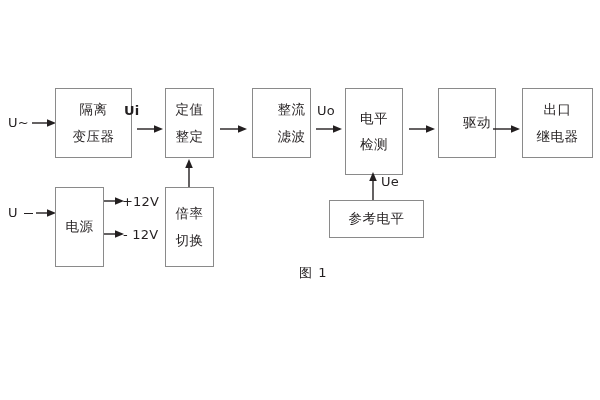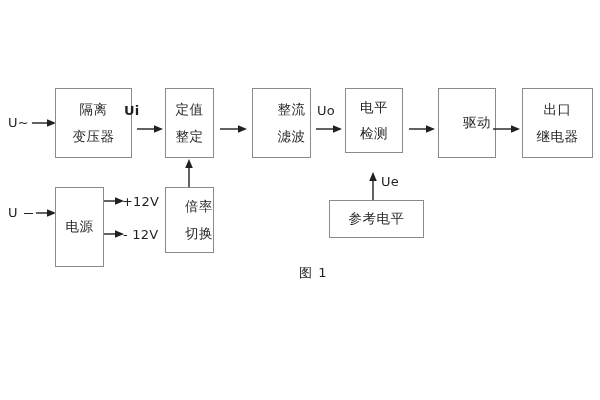--- a/index.html
+++ b/index.html
@@ -117,21 +117,21 @@
 
   <div class="label" style="left:317px; top:103px;">Uo</div>
 
   <div class="arrow-h" style="left:316px; top:124px; width:26px;">
     <svg width="26" height="10" viewBox="0 0 26 10">
       <line x1="0" y1="5" x2="19" y2="5" stroke="#231f20" stroke-width="1.4"></line>
       <polygon points="26,5 17,1.2 17,8.8" fill="#231f20"></polygon>
     </svg>
   </div>
 
-  <div class="box" style="left:345px; top:88px; width:58px; height:65px;">
+  <div class="box" style="left:345px; top:88px; width:58px; height:87px;">
     <span class="line">电平</span>
     <span class="line">检测</span>
   </div>
 
   <div class="arrow-h" style="left:409px; top:124px; width:26px;">
     <svg width="26" height="10" viewBox="0 0 26 10">
       <line x1="0" y1="5" x2="19" y2="5" stroke="#231f20" stroke-width="1.4"></line>
       <polygon points="26,5 17,1.2 17,8.8" fill="#231f20"></polygon>
     </svg>
   </div>
@@ -176,21 +176,21 @@
   <div class="label" style="left:122px; top:194px;">+12V</div>
 
   <div class="arrow-h" style="left:104px; top:229px; width:20px;">
     <svg width="20" height="10" viewBox="0 0 20 10">
       <line x1="0" y1="5" x2="13" y2="5" stroke="#231f20" stroke-width="1.4"></line>
       <polygon points="20,5 11,1.2 11,8.8" fill="#231f20"></polygon>
     </svg>
   </div>
   <div class="label" style="left:123px; top:227px;">- 12V</div>
 
-  <div class="box" style="left:165px; top:187px; width:49px; height:66px;align-items:flex-end;">
+  <div class="box" style="left:165px; top:187px; width:49px; height:80px;">
     <span class="line">倍率</span>
     <span class="line">切换</span>
   </div>
 
   <div class="arrow-v" style="left:184px; top:159px; width:10px; height:28px;">
     <svg width="10" height="28" viewBox="0 0 10 28">
       <line x1="5" y1="28" x2="5" y2="8" stroke="#231f20" stroke-width="1.4"></line>
       <polygon points="5,0 1.2,9 8.8,9" fill="#231f20"></polygon>
     </svg>
   </div>

